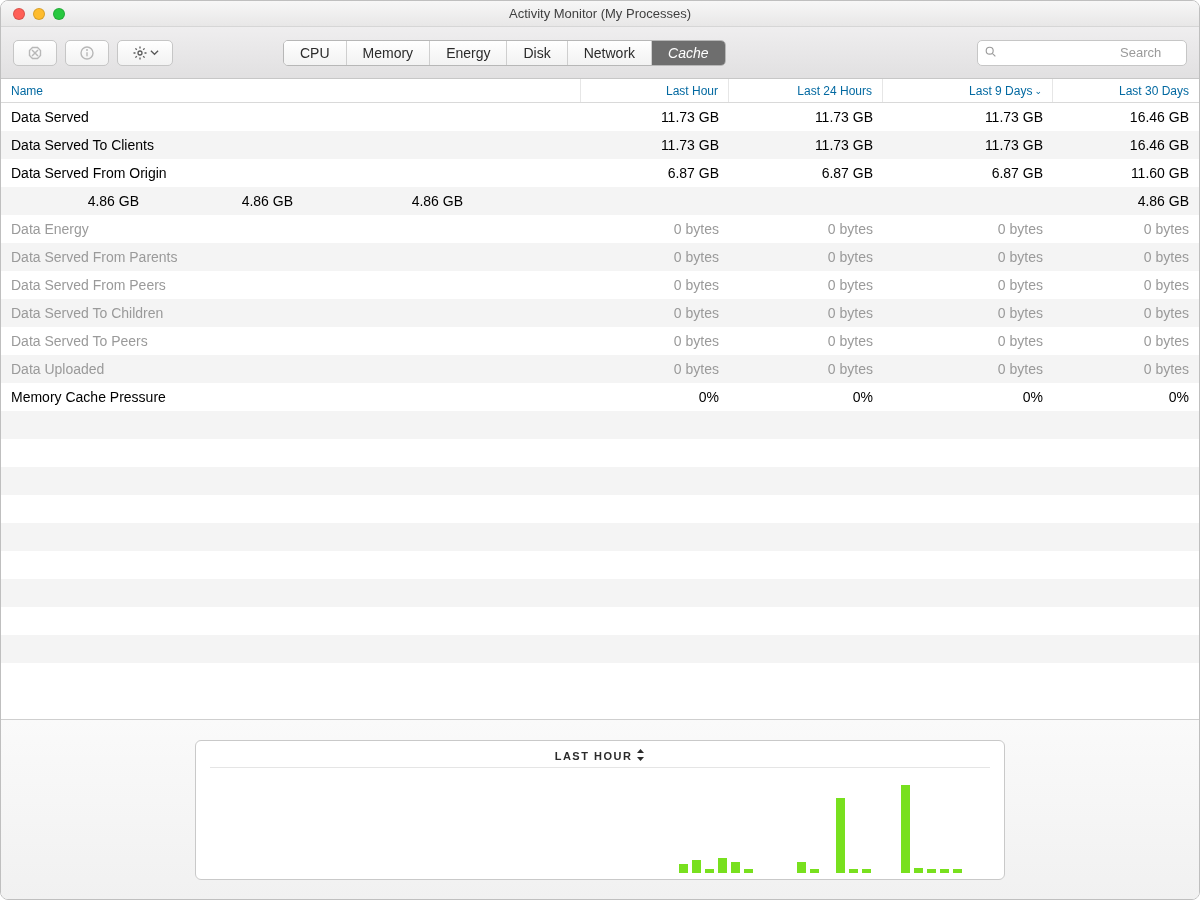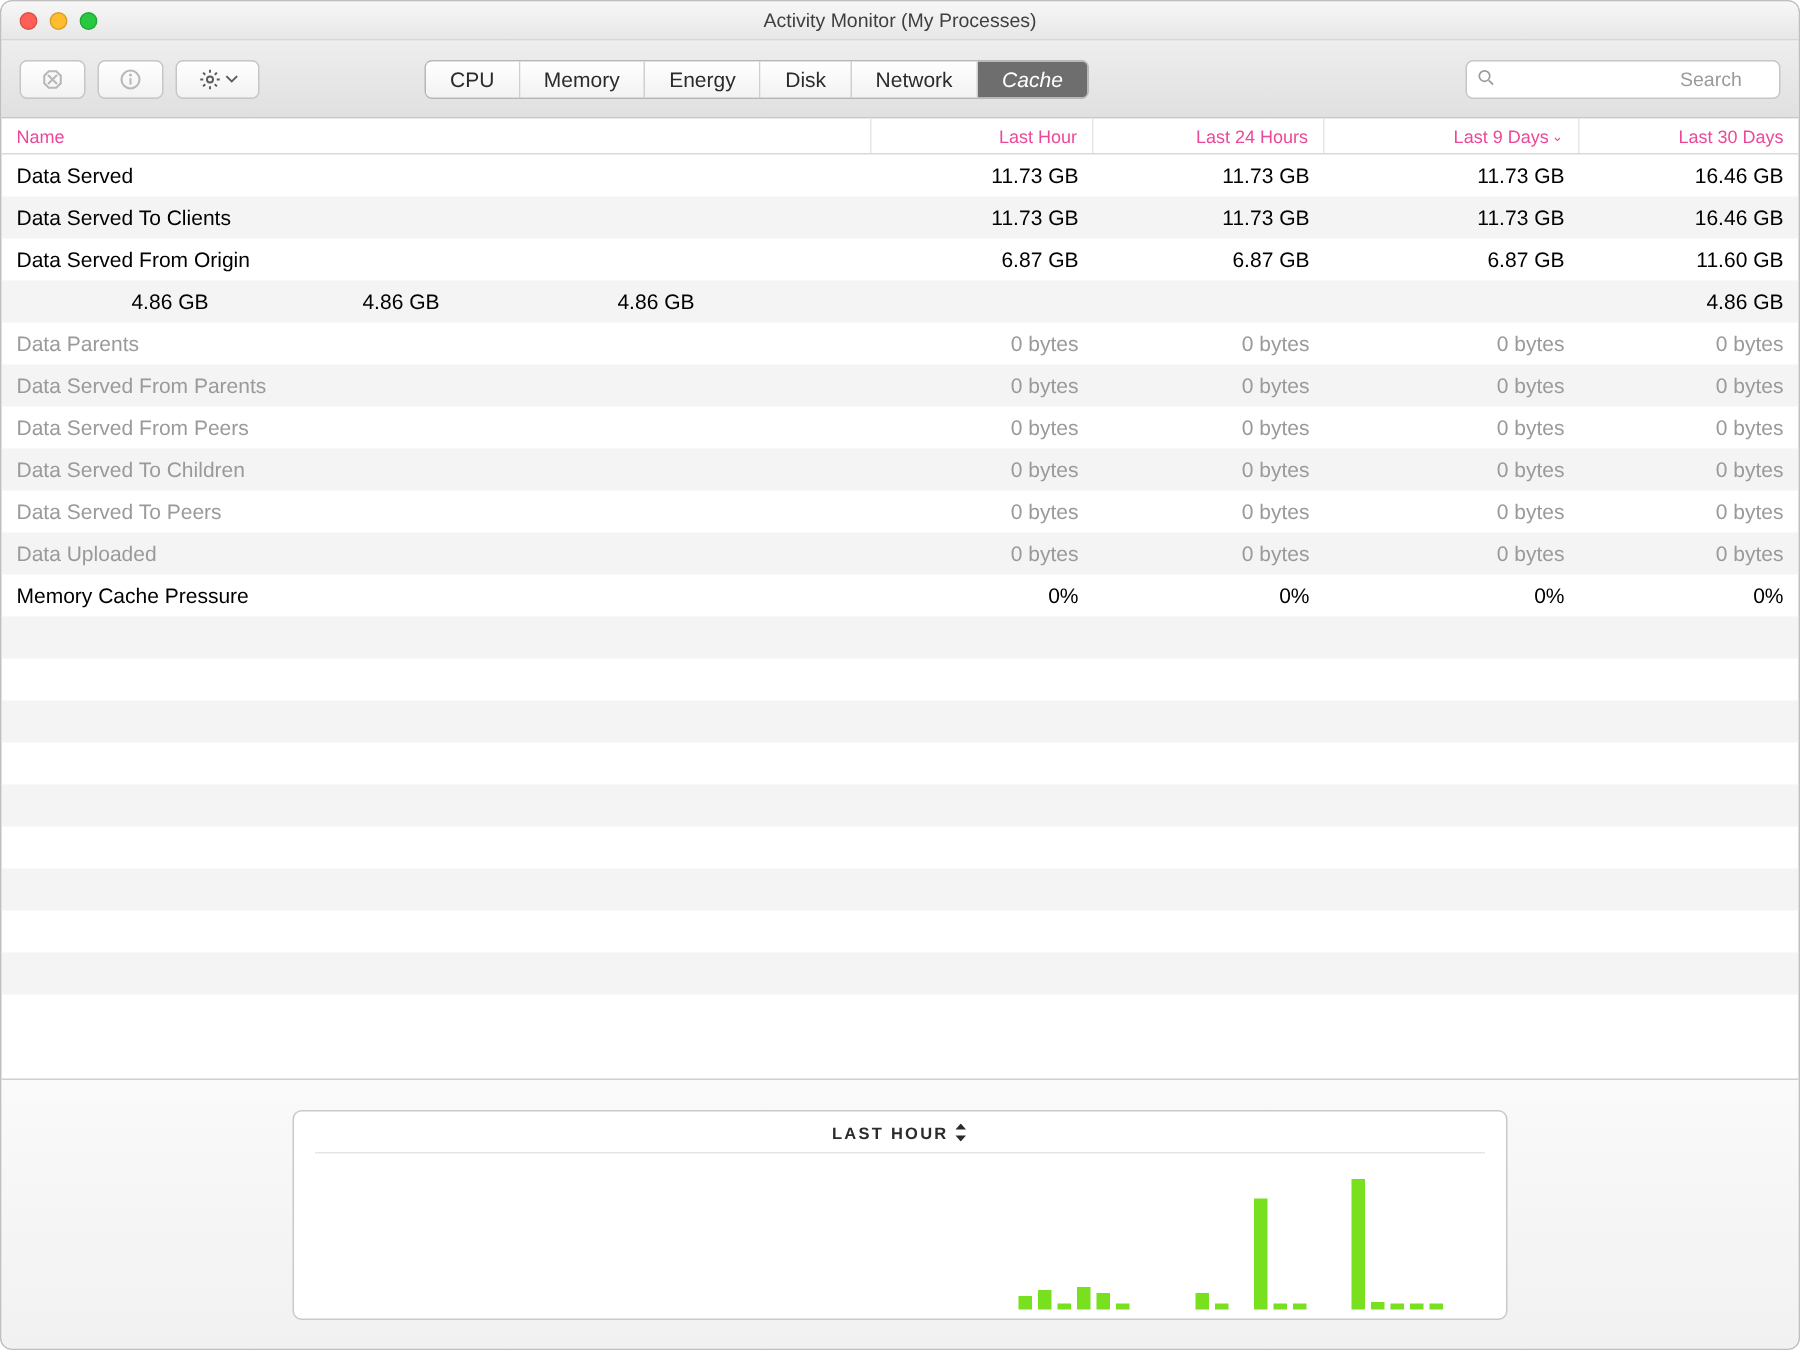--- a/index.html
+++ b/index.html
@@ -19,21 +19,21 @@
   .gear-btn { min-width: 56px; color: #4a4a4a; gap: 2px; }
   .seg { display: flex; border: 1px solid #b7b7b7; border-radius: 5px; overflow: hidden; height: 26px; background: linear-gradient(#ffffff,#f2f2f2); }
   .seg-item { padding: 0 16px; display: flex; align-items: center; font-size: 14px; color: #2b2b2b; border-right: 1px solid #cfcfcf; background: linear-gradient(#ffffff,#f2f2f2); }
   .seg-item:last-child { border-right: none; font-style: italic; }
   .seg-item.active { background: #6e6e6e; color: #fff; }
   .spacer { flex: 1; }
   .search { width: 210px; height: 26px; border: 1px solid #c6c6c6; border-radius: 5px; background: #ffffff; display: flex; align-items: center; gap: 6px; padding: 0 6px; color: #9a9a9a; justify-content: space-between; }
   .search input { border: none; outline: none; font-size: 13px; background: transparent; width: 60px; color: #3f3f3f; }
   .search input::placeholder { color: #9a9a9a; }
   .table { flex: 1; overflow: hidden; display: flex; flex-direction: column; }
-  .thead { display: flex; height: 24px; background: #fff; border-bottom: 1px solid #d9d9d9; font-size: 12px; color: #ec4899; }
+  .thead { display: flex; height: 24px; background: #fff; border-bottom: 1px solid #d9d9d9; font-size: 12px; color: #0369a1; }
   .th { display: flex; align-items: center; border-right: 1px solid #e6e6e6; padding: 0 10px; }
   .th:last-child { border-right: none; }
   .col-name { flex: 0 0 580px; }
   .col-a { flex: 0 0 148px; justify-content: flex-end; }
   .col-b { flex: 0 0 154px; justify-content: flex-end; }
   .col-c { flex: 0 0 170px; justify-content: flex-end; position: relative; }
   .col-d { flex: 1; justify-content: flex-end; }
   .sort-ind { font-size: 9px; margin-left: 2px; }
   .tbody { flex: 1; overflow: hidden; }
   .row { display: flex; height: 28px; font-size: 14px; }
@@ -168,21 +168,21 @@
           <div class="cell c num">6.87 GB</div>
           <div class="cell d num">11.60 GB</div>
         </div>
         <div class="row">
           <div class="cell a num">4.86 GB</div>
           <div class="cell b num">4.86 GB</div>
           <div class="cell c num">4.86 GB</div>
           <div class="cell d num">4.86 GB</div>
         </div>
         <div class="row dim">
-          <div class="cell name">Data Parents</div>
+          <div class="cell name">Data Energy</div>
           <div class="cell a num">0 bytes</div>
           <div class="cell b num">0 bytes</div>
           <div class="cell c num">0 bytes</div>
           <div class="cell d num">0 bytes</div>
         </div>
         <div class="row dim">
           <div class="cell name">Data Served From Parents</div>
           <div class="cell a num">0 bytes</div>
           <div class="cell b num">0 bytes</div>
           <div class="cell c num">0 bytes</div>

